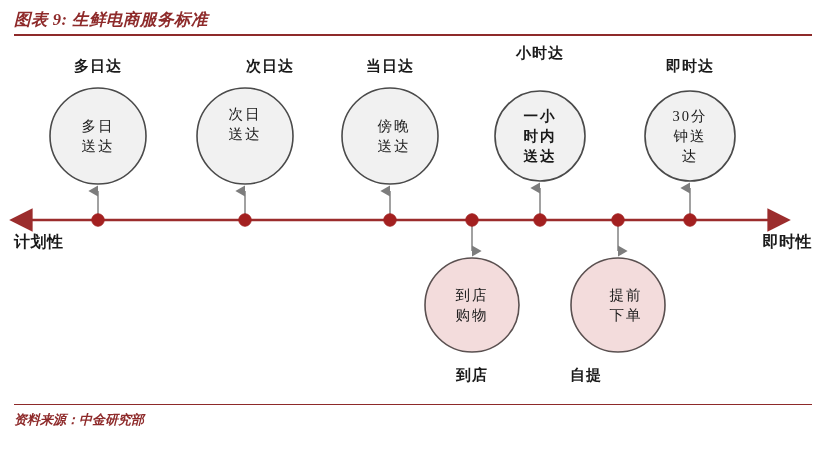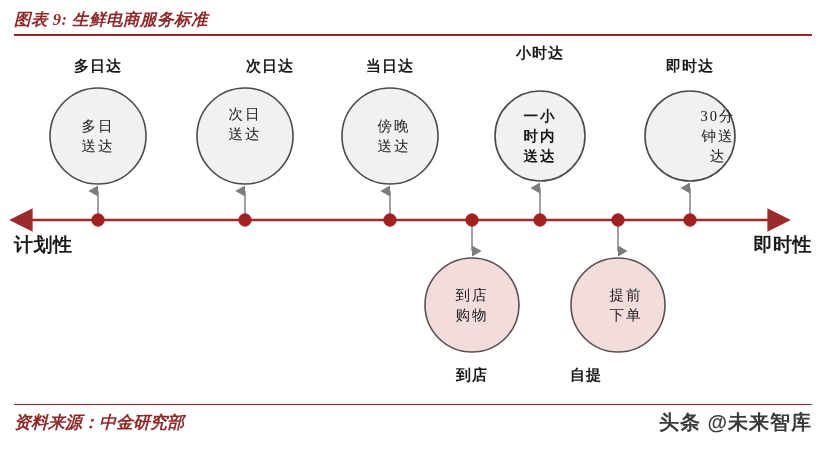--- a/index.html
+++ b/index.html
@@ -54,21 +54,21 @@
     height: 1px;
     background: #8E2A2A;
   }
   .source-text {
     position: absolute;
     left: 14px;
     top: 411px;
     font-family: "Liberation Serif", "DejaVu Serif", serif;
     font-style: italic;
     font-weight: bold;
-    font-size: 17px;
+    font-size: 13px;
     color: #8E2A2A;
     white-space: nowrap;
   }
   .watermark {
     position: absolute;
     right: 14px;
     top: 409px;
     font-family: "Liberation Sans", "DejaVu Sans", sans-serif;
     font-weight: bold;
     font-size: 20px;
@@ -106,21 +106,21 @@
     color: #1a1a1a;
     text-align: center;
     white-space: pre-line;
     letter-spacing: 2px;
     pointer-events: none;
   }
   .axis-end-label {
     position: absolute;
     font-family: Liberation Mono, monospace;
     font-weight: bold;
-    font-size: 19px;
+    font-size: 16px;
     color: #1a1a1a;
     white-space: nowrap;
     letter-spacing: 0.5px;
   }
   .axis-end-label.left  { left: 14px;  top: 232px; }
   .axis-end-label.right { right: 14px; top: 232px; }
 </style>
 </head>
 <body>
 
@@ -184,31 +184,30 @@
       <div class="node-inner-text" style="left: 245px; top: 124px;">次日
 送达</div>
       <div class="node-caption" style="left: 390px; top: 57px;">当日达</div>
       <div class="node-inner-text" style="left: 394px; top: 136px;">傍晚
 送达</div>
       <div class="node-caption" style="left: 540px; top: 44px;">小时达</div>
       <div class="node-inner-text" style="left: 540px; top: 136px; font-weight: bold;">一小
 时内
 送达</div>
       <div class="node-caption" style="left: 690px; top: 57px;">即时达</div>
-      <div class="node-inner-text" style="left: 690px; top: 136px; margin-left: 28px;">30分
+      <div class="node-inner-text" style="left: 690px; top: 136px;">30分
 钟送
 达</div>
       <div class="node-caption" style="left: 472px; top: 366px;">到店</div>
       <div class="node-inner-text" style="left: 472px; top: 305px;">到店
 购物</div>
       <div class="node-caption" style="left: 586px; top: 366px;">自提</div>
       <div class="node-inner-text" style="left: 626px; top: 305px;">提前
 下单</div>
     </div>
 
   <div class="axis-end-label left">计划性</div>
   <div class="axis-end-label right">即时性</div>
 
   <div class="source-rule"></div>
   <div class="source-text">资料来源：中金研究部</div>
-  <div class="watermark">头条 @未来智库</div>
 
 </div>
 
 </body></html>

